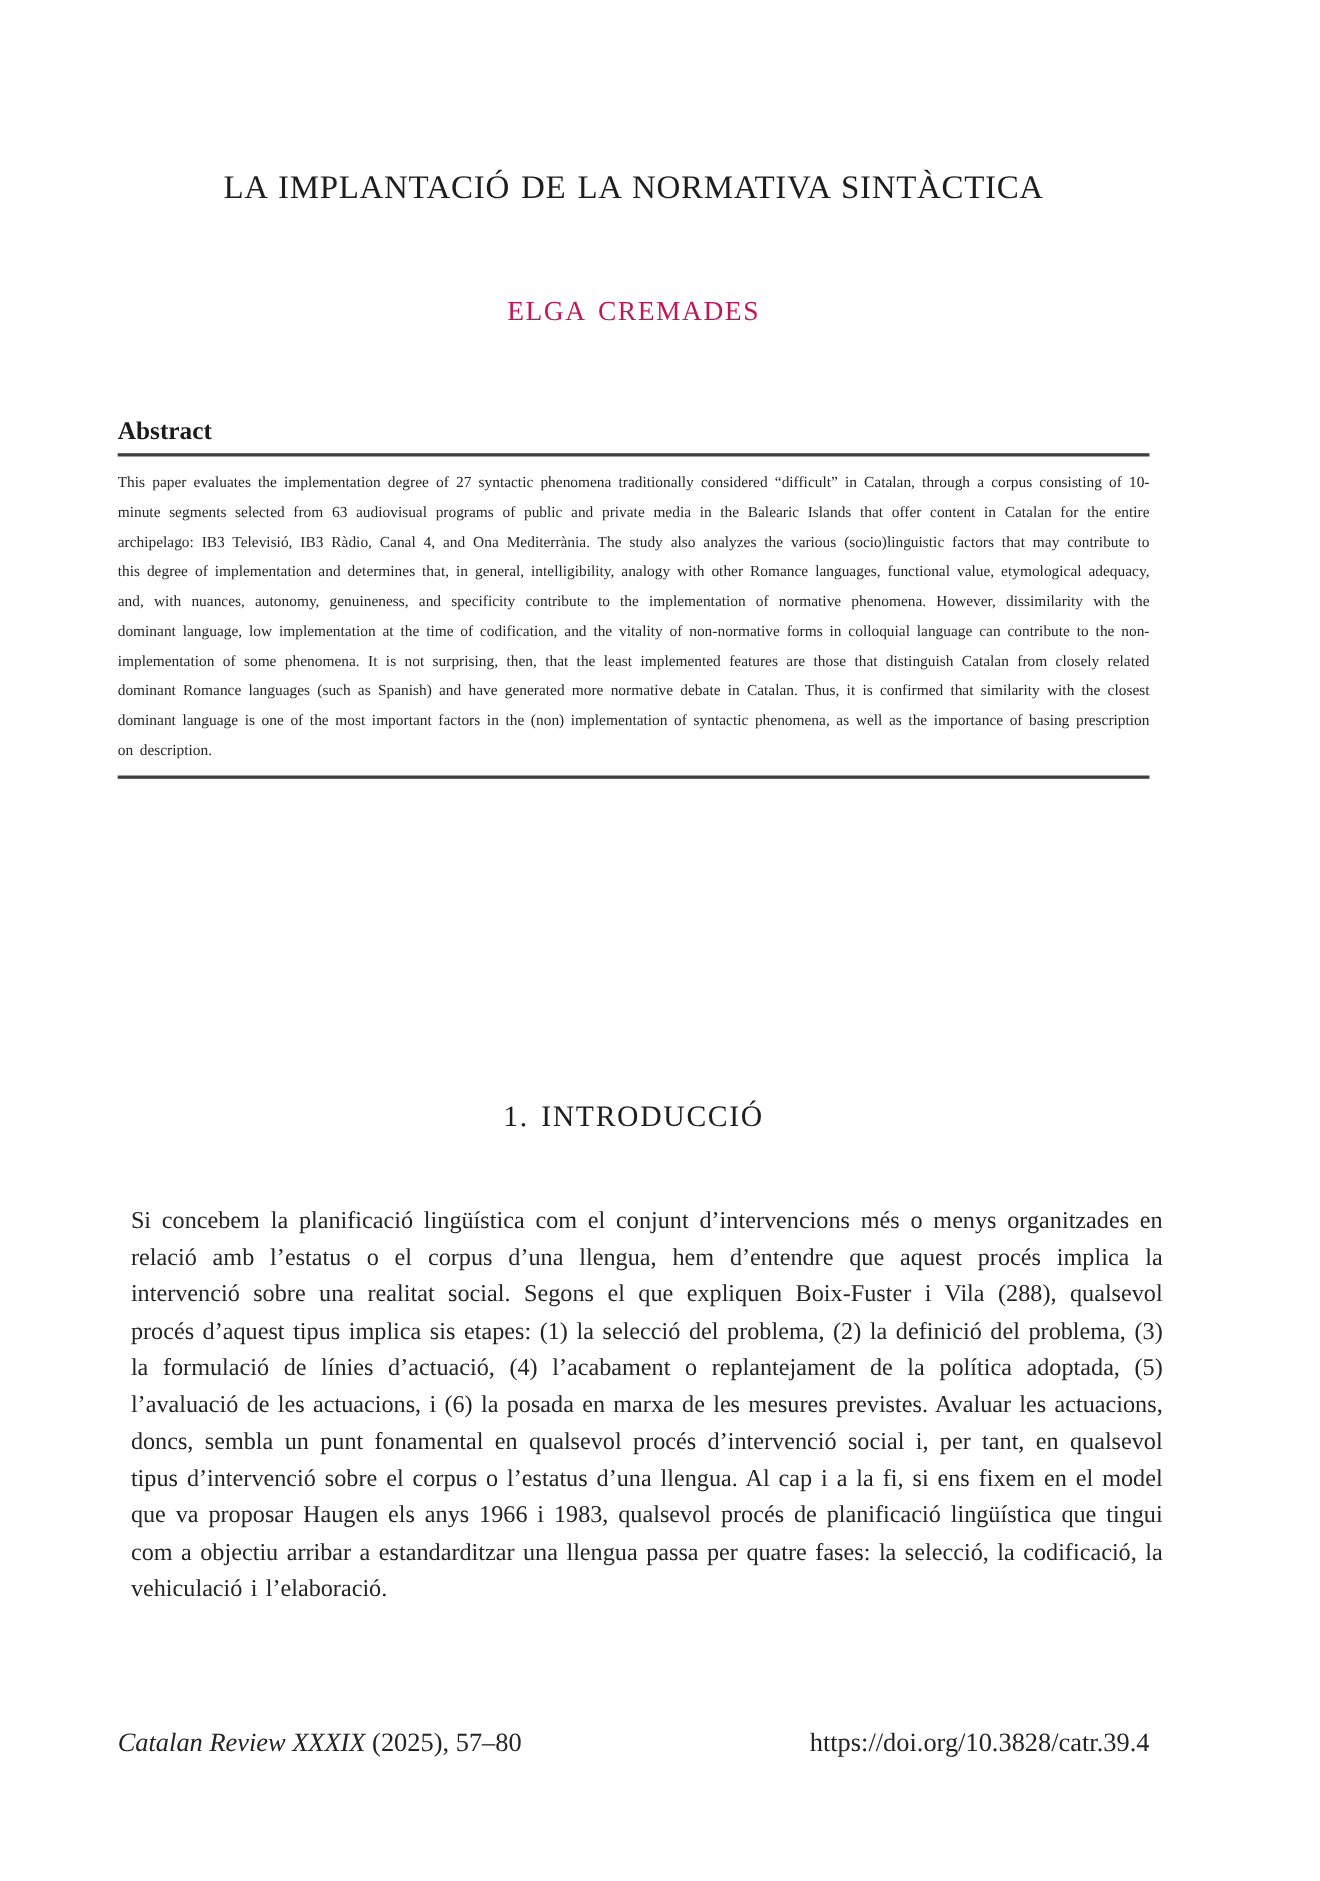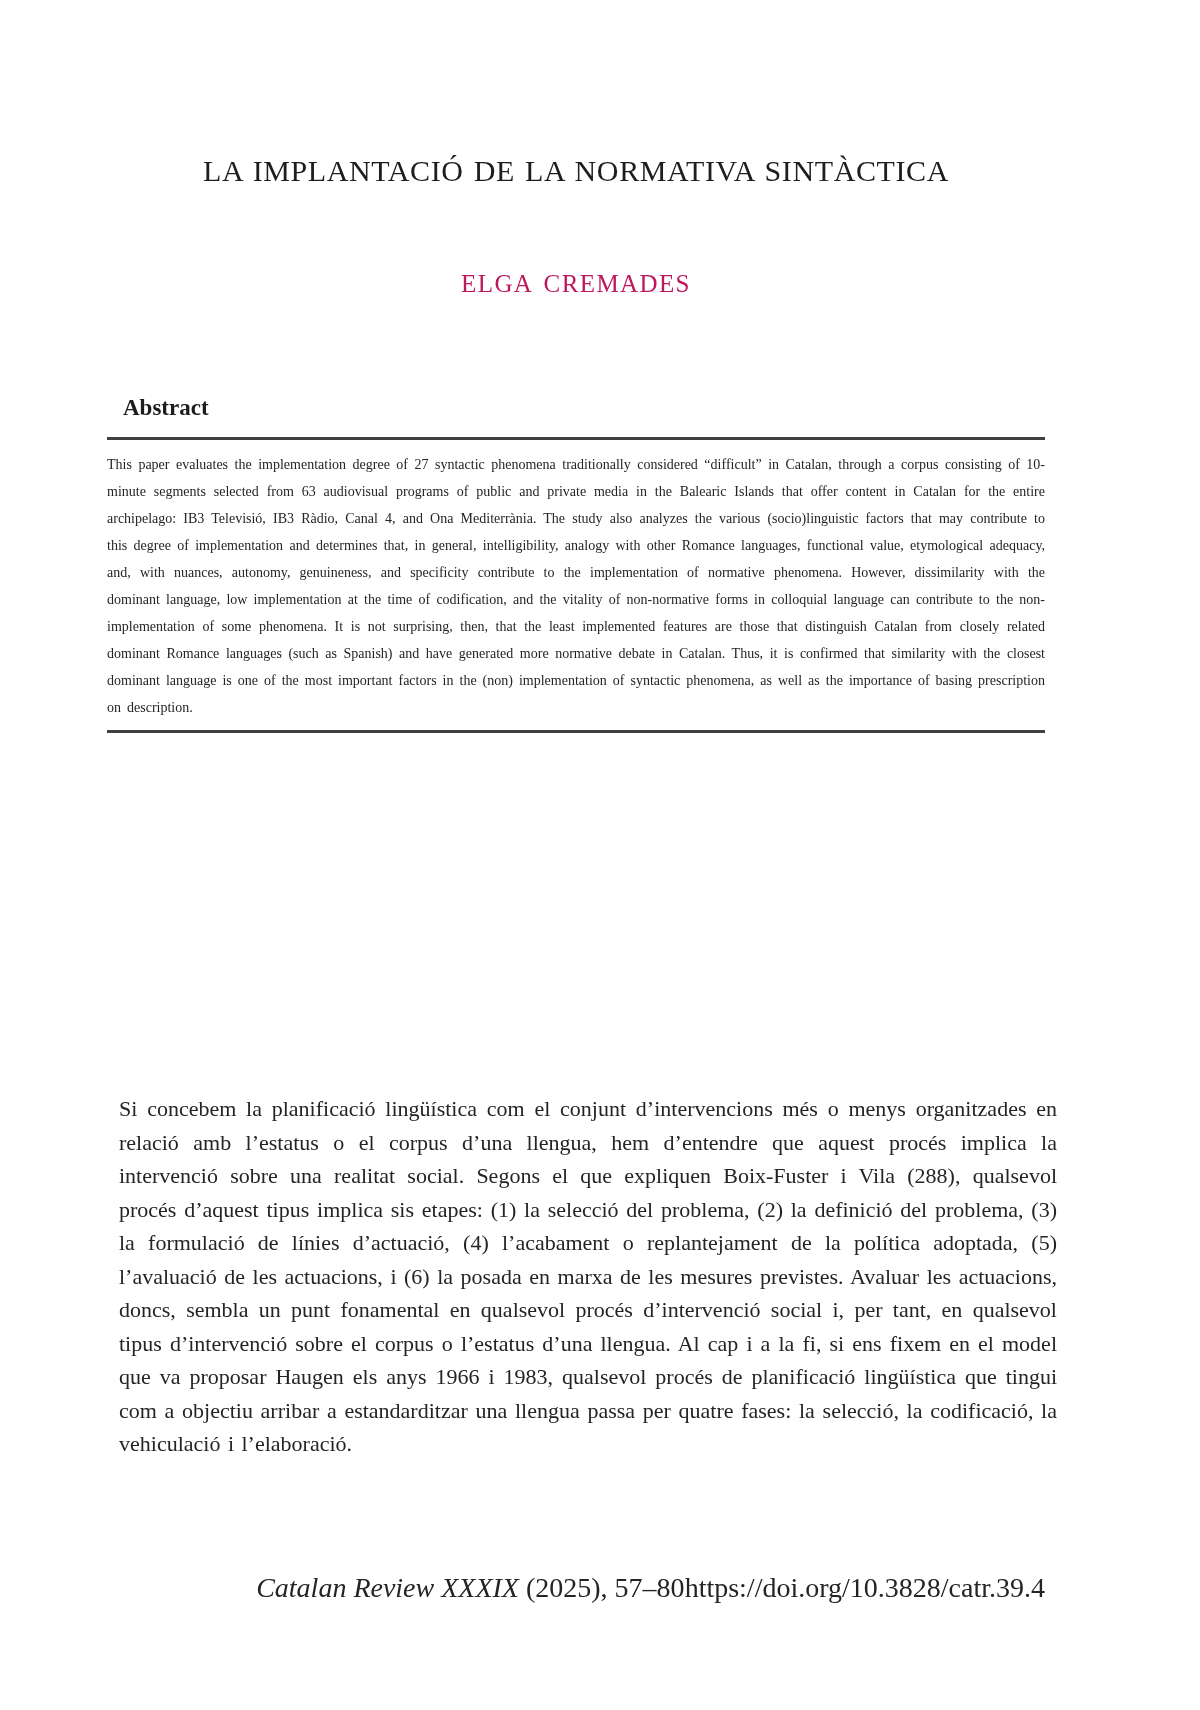--- a/index.html
+++ b/index.html
@@ -42,21 +42,21 @@
     word-spacing: 4px;
     color: #be185d;
   }
   .abstract-block {
     position: absolute;
     top: 379px;
     left: 107px;
     width: 938px;
   }
   .abstract-heading {
-    margin: 16px;
+    margin: 0;
     font-size: 23px;
     font-weight: 700;
     color: #1c1c1c;
   }
   .rule {
     border: none;
     border-top: 3px solid #404040;
     margin: 0;
   }
   .rule-top { margin-top: 7px; }
@@ -93,23 +93,23 @@
     text-align: justify;
     word-spacing: 2px;
     color: #242424;
   }
   .footer-row {
     position: absolute;
     top: 1572px;
     left: 107px;
     width: 938px;
     display: flex;
-    justify-content: flex-end;
+    justify-content: space-between;
     align-items: baseline;
-    font-size: 28px;
+    font-size: 24px;
     color: #242424;
   }
   .journal-italic { font-style: italic; }
   .notice {
     position: absolute;
     top: 1630px;
     left: 0;
     width: 1200px;
     text-align: center;
     font-size: 17.5px;
@@ -128,20 +128,21 @@
 
   <div class="author">ELGA CREMADES</div>
 
   <div class="abstract-block">
     <h2 class="abstract-heading">Abstract</h2>
     <hr class="rule rule-top">
     <p class="abstract-body">This paper evaluates the implementation degree of 27 syntactic phenomena traditionally considered “difficult” in Catalan, through a corpus consisting of 10-minute segments selected from 63 audiovisual programs of public and private media in the Balearic Islands that offer content in Catalan for the entire archipelago: IB3 Televisió, IB3 Ràdio, Canal 4, and Ona Mediterrània. The study also analyzes the various (socio)linguistic factors that may contribute to this degree of implementation and determines that, in general, intelligibility, analogy with other Romance languages, functional value, etymological adequacy, and, with nuances, autonomy, genuineness, and specificity contribute to the implementation of normative phenomena. However, dissimilarity with the dominant language, low implementation at the time of codification, and the vitality of non-normative forms in colloquial language can contribute to the non-implementation of some phenomena. It is not surprising, then, that the least implemented features are those that distinguish Catalan from closely related dominant Romance languages (such as Spanish) and have generated more normative debate in Catalan. Thus, it is confirmed that similarity with the closest dominant language is one of the most important factors in the (non) implementation of syntactic phenomena, as well as the importance of basing prescription on description.</p>
     <hr class="rule rule-bottom">
   </div>
 
+  <h2 class="section-heading">1. INTRODUCCIÓ</h2>
 
   <p class="intro-body">Si concebem la planificació lingüística com el conjunt d’intervencions més o menys organitzades en relació amb l’estatus o el corpus d’una llengua, hem d’entendre que aquest procés implica la intervenció sobre una realitat social. Segons el que expliquen Boix-Fuster i Vila (288), qualsevol procés d’aquest tipus implica sis etapes: (1) la selecció del problema, (2) la definició del problema, (3) la formulació de línies d’actuació, (4) l’acabament o replantejament de la política adoptada, (5) l’avaluació de les actuacions, i (6) la posada en marxa de les mesures previstes. Avaluar les actuacions, doncs, sembla un punt fonamental en qualsevol procés d’intervenció social i, per tant, en qualsevol tipus d’intervenció sobre el corpus o l’estatus d’una llengua. Al cap i a la fi, si ens fixem en el model que va proposar Haugen els anys 1966 i 1983, qualsevol procés de planificació lingüística que tingui com a objectiu arribar a estandarditzar una llengua passa per quatre fases: la selecció, la codificació, la vehiculació i l’elaboració.</p>
 
   <div class="footer-row">
     <div>
       <span class="journal-italic">Catalan Review XXXIX</span><span> (2025), 57–80</span>
     </div>
     <div>https://doi.org/10.3828/catr.39.4</div>
   </div>
 

